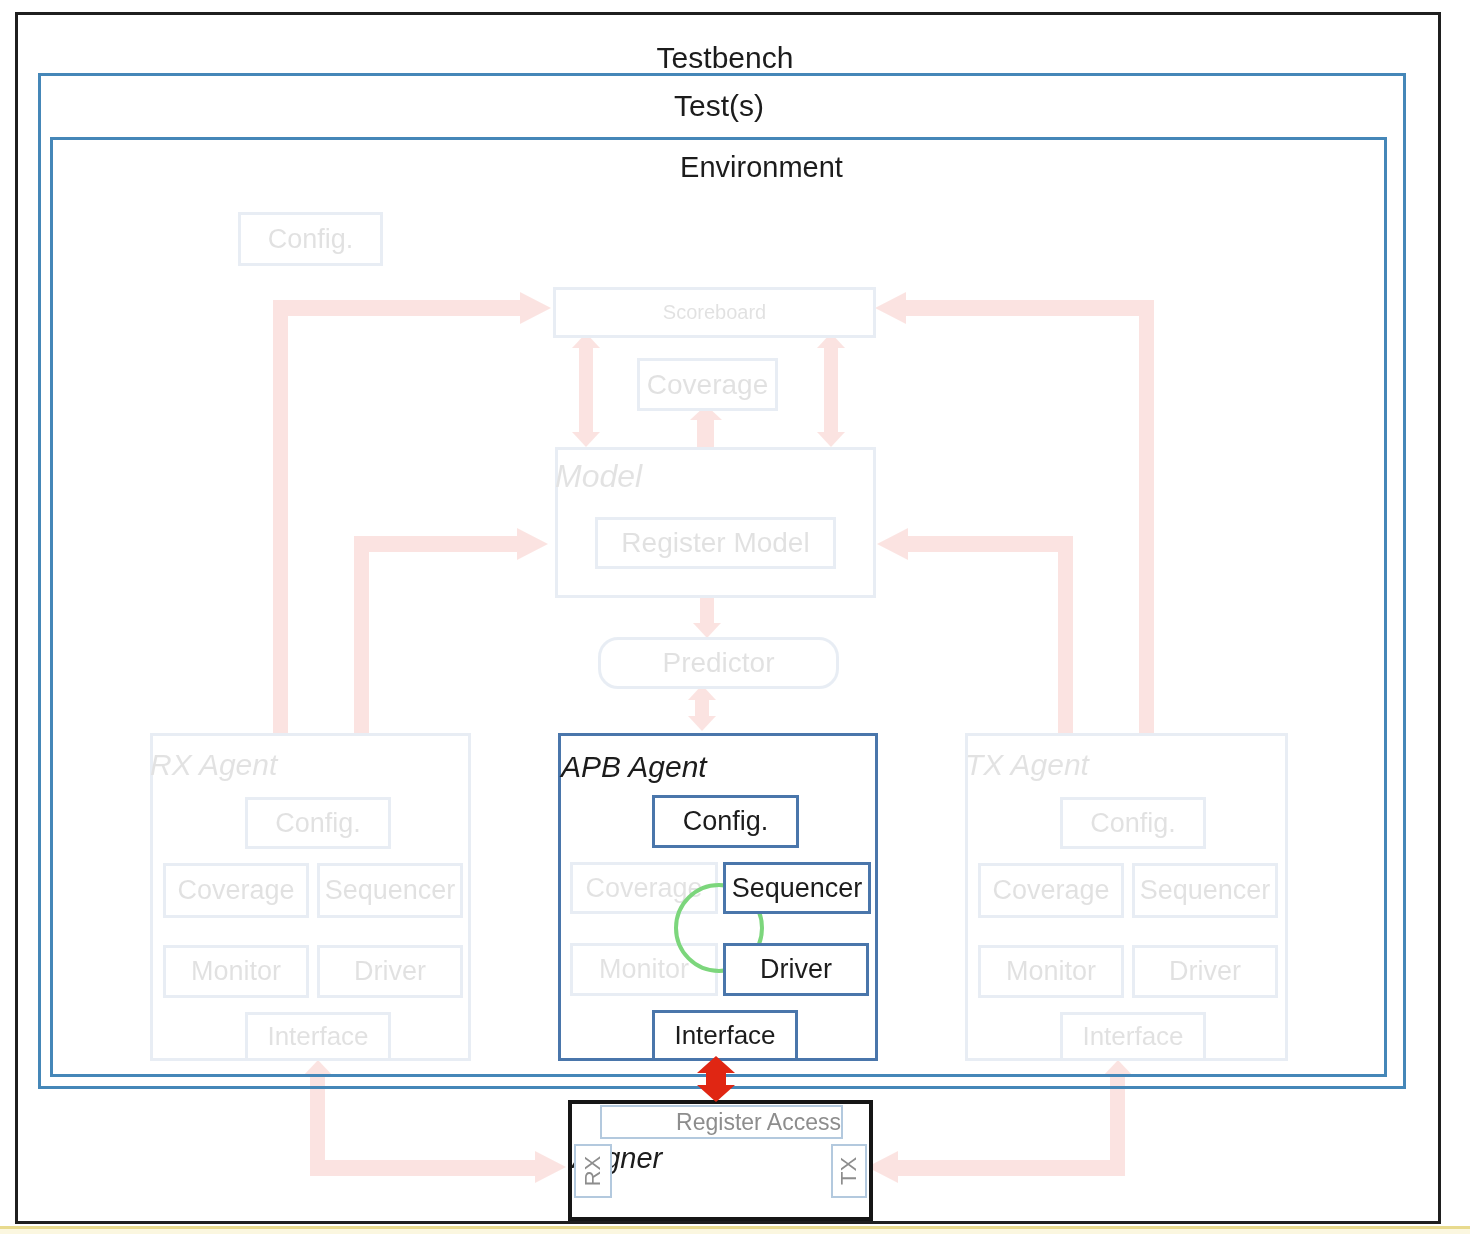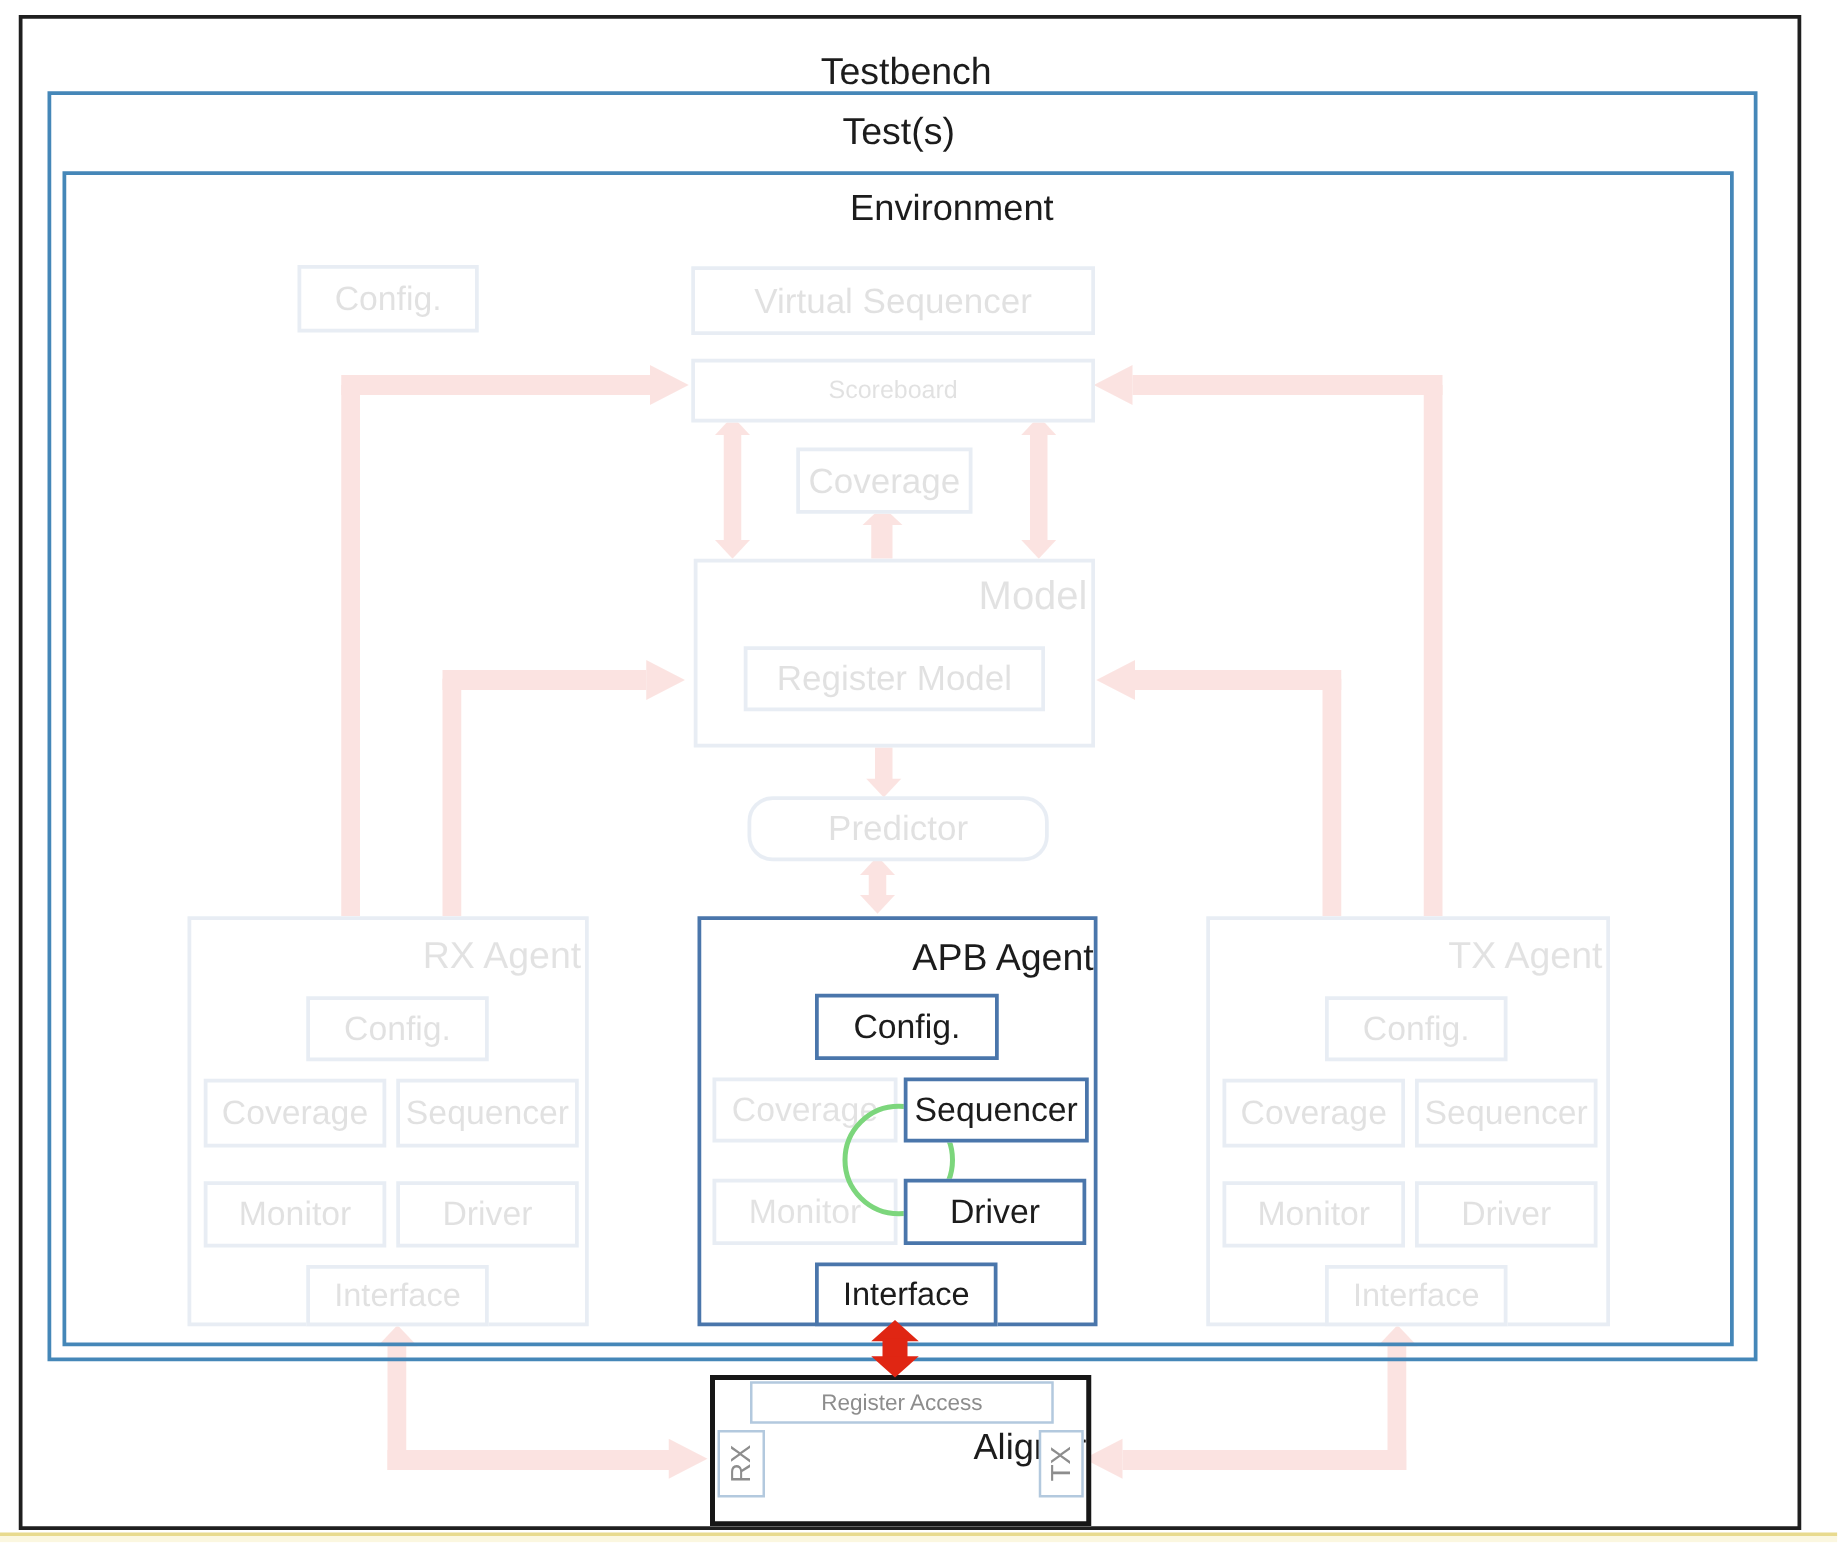--- a/index.html
+++ b/index.html
@@ -9,21 +9,21 @@
   }
   
   .layer-box{position:absolute;background:transparent;}
   .tb-border{border:3px solid var(--border-black,#1f1f1f);}
   .blue-border{border:3px solid var(--layer-blue,#4587b8);}
   .layer-title{position:absolute;text-align:center;font-size:30px;z-index:2;}
   
   .cbox{position:absolute;display:flex;align-items:center;justify-content:center;
         border:3px solid var(--component-blue,#4a76ab);background:#fff;
         font-size:27px;color:#111;}
-  .ctext{position:absolute;text-align:right;}
+  .ctext{position:absolute;text-align:left;font-style:italic;}
   
   .faded{position:absolute;left:0;top:0;width:1470px;height:1234px;opacity:.12;z-index:1;pointer-events:none;}
   
   .sh{position:absolute;background:var(--arrow-red,#e02613);}
   .tri{position:absolute;width:0;height:0;}
   .tri-r{border-top:16px solid transparent;border-bottom:16px solid transparent;border-left:30px solid var(--arrow-red,#e02613);}
   .tri-l{border-top:16px solid transparent;border-bottom:16px solid transparent;border-right:30px solid var(--arrow-red,#e02613);}
   .tri-u{border-left:14px solid transparent;border-right:14px solid transparent;border-bottom:15px solid var(--arrow-red,#e02613);}
   .tri-d{border-left:14px solid transparent;border-right:14px solid transparent;border-top:15px solid var(--arrow-red,#e02613);}
   .tri-u.big{border-left-width:16px;border-right-width:16px;border-bottom-width:17px;}
@@ -119,23 +119,20 @@
     <div>
       <div class="tri tri-u big" style="left:1102px;top:1060px;"></div>
       <div class="sh" style="left:1110px;top:1075px;width:15px;height:101px;"></div>
       <div class="sh" style="left:898px;top:1160px;width:227px;height:16px;"></div>
       <div class="tri tri-l big" style="left:867px;top:1151px;"></div>
     </div>
 
     <div class="cbox" style="left:238px;top:212px;width:139px;height:48px;">
       <span>Config.</span>
     </div>
-    <div class="cbox" style="left:553px;top:213px;width:317px;height:49px;font-size:28px;">
-      <span>Virtual Sequencer</span>
-    </div>
     <div class="cbox" style="left:553px;top:287px;width:317px;height:45px;font-size:20px;">
       <span>Scoreboard</span>
     </div>
     <div class="cbox" style="left:637px;top:358px;width:135px;height:47px;font-size:28px;">
       <span>Coverage</span>
     </div>
     <div class="cbox" style="left:555px;top:447px;width:315px;height:145px;"></div>
     <div class="ctext" style="left:555px;top:458px;width:315px;font-size:32px;">
       <span>Model</span>
     </div>
@@ -231,21 +228,21 @@
     </div>
   </div>
 
   <div>
     <div class="tri red-u" style="position:absolute;left:697px;top:1056px;z-index:6;"></div>
     <div class="sh" style="left:706px;top:1071px;width:20px;height:16px;z-index:6;"></div>
     <div class="tri red-d" style="position:absolute;left:697px;top:1085px;z-index:6;"></div>
   </div>
 
   <div class="dut">
-    <div class="muted-box" style="left:28px;top:1px;width:239px;height:30px;font-size:18px;">
+    <div class="muted-box" style="left:28px;top:1px;width:239px;height:30px;font-size:23px;justify-content:flex-end;">
       <span>Register Access</span>
     </div>
     <div class="ctext" style="left:0;top:38px;width:297px;font-size:29px;">
       <span>Aligner</span>
     </div>
     <div class="muted-box vert" style="left:2px;top:40px;width:34px;height:50px;">
       <span>RX</span>
     </div>
     <div class="muted-box vert" style="left:259px;top:40px;width:32px;height:50px;">
       <span>TX</span>

